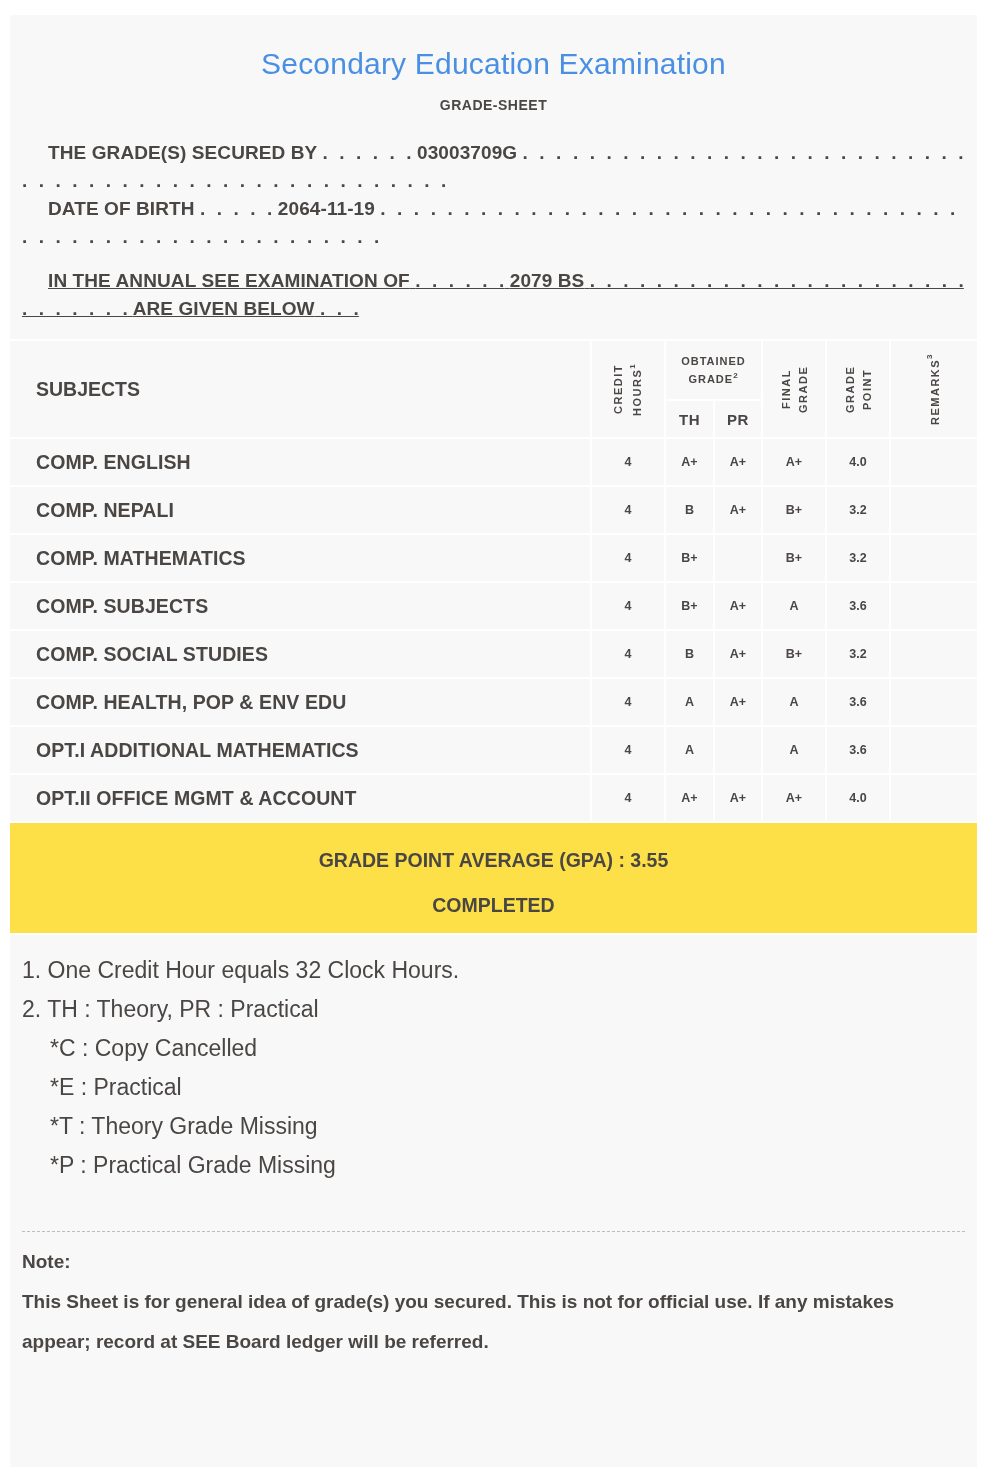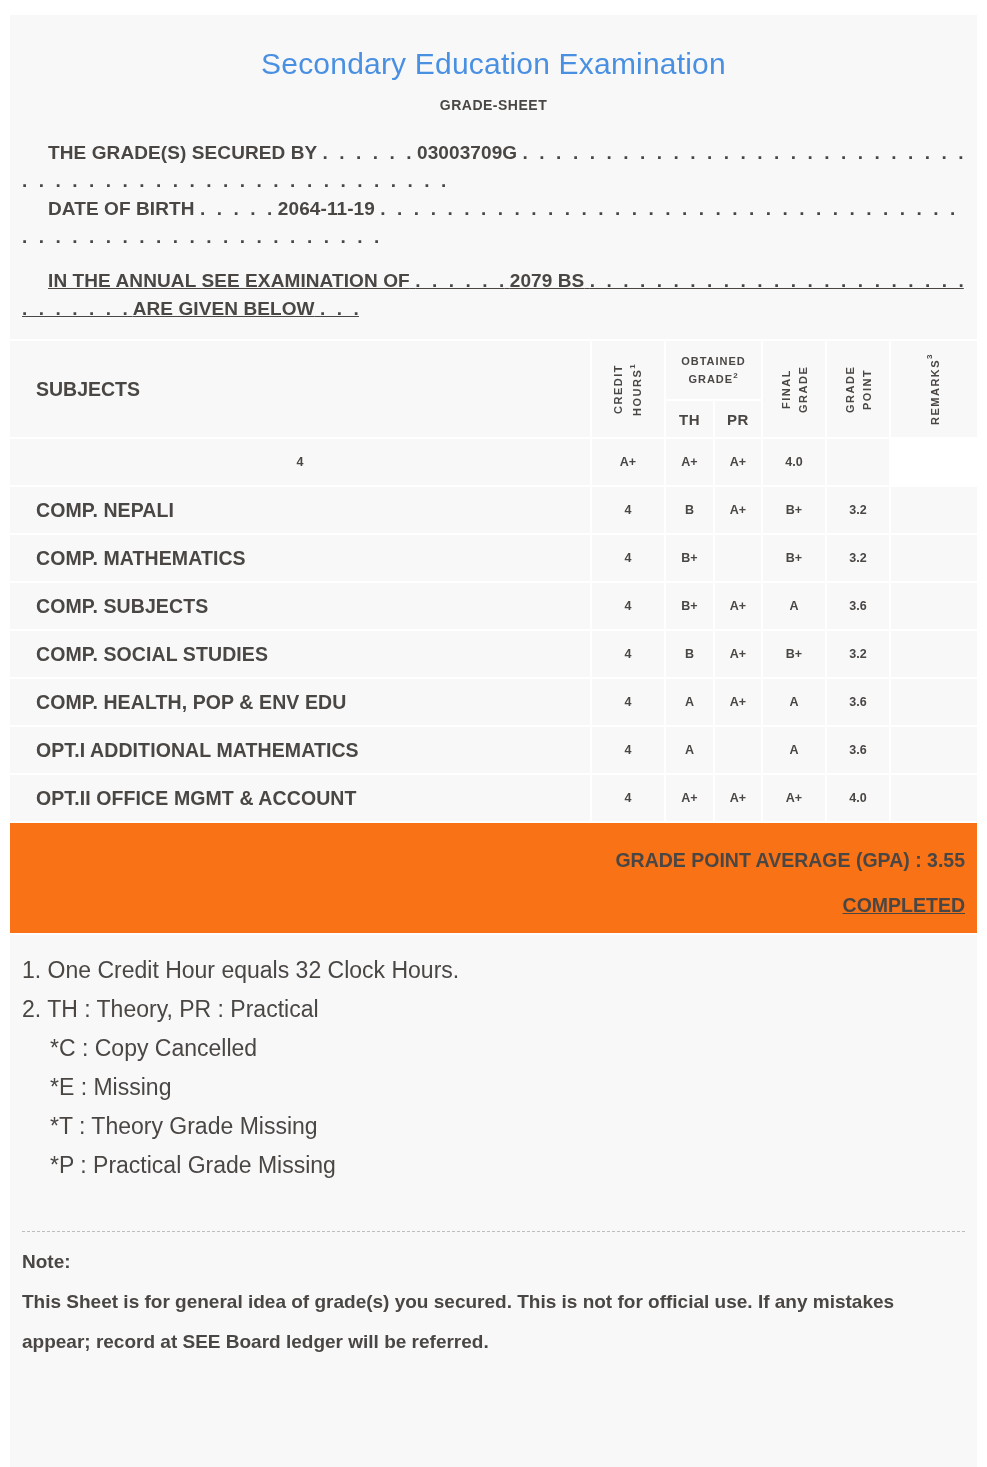--- a/index.html
+++ b/index.html
@@ -77,25 +77,25 @@
   .td-subject {
     display:flex; align-items:center; padding-left:26px;
     font-size:19.5px; font-weight:700; letter-spacing:0.1px;
   }
   .td-val {
     display:flex; align-items:center; justify-content:center;
     font-size:12.5px; font-weight:700;
   }
 
   .tfoot {
-    margin-top:2px; background:#f97316;
-    padding:26px 12px 16px; text-align:right;
+    margin-top:2px; background:#fde047;
+    padding:26px 12px 16px; text-align:center;
   }
   .gpa-line { font-size:19.5px; font-weight:700; }
-  .status-line { font-size:19.5px; font-weight:700; margin-top:22px;text-decoration:underline; }
+  .status-line { font-size:19.5px; font-weight:700; margin-top:22px; }
 
   
   .footnotes { padding:16px 12px 0; }
   .fn { font-size:23px; font-weight:400; line-height:39px; }
   .fn.indent { padding-left:28px; }
 
   
   .note-divider {
     margin:46px 12px 0; border-top:1px dashed #bdbdbd; height:0;
   }
@@ -138,20 +138,21 @@
         </div>
       <div class="vcell">
           <span class="vtext">GRADE POINT</span>
         </div>
       <div class="vcell">
           <span class="vtext"><span>REMARKS</span><sup>3</sup></span>
         </div>
     </div>
 
     <div class="trow">
+      <div class="td-subject">COMP. ENGLISH</div>
       <div class="td-val">4</div>
       <div class="td-val">A+</div>
       <div class="td-val">A+</div>
       <div class="td-val">A+</div>
       <div class="td-val">4.0</div>
       <div class="td-val"></div>
     </div>
 
     <div class="trow">
       <div class="td-subject">COMP. NEPALI</div>
@@ -227,21 +228,21 @@
       <div class="gpa-line">GRADE POINT AVERAGE (GPA) : 3.55</div>
       <div class="status-line">COMPLETED</div>
     </div>
 
   </div>
 
   <div class="footnotes">
     <div class="fn">1. One Credit Hour equals 32 Clock Hours.</div>
     <div class="fn">2. TH : Theory, PR : Practical</div>
     <div class="fn indent">*C : Copy Cancelled</div>
-    <div class="fn indent">*E : Missing</div>
+    <div class="fn indent">*E : Practical</div>
     <div class="fn indent">*T : Theory Grade Missing</div>
     <div class="fn indent">*P : Practical Grade Missing</div>
   </div>
 
   <div class="note-divider"></div>
 
   <div class="note-section">
     <div class="note-heading">Note:</div>
     <div class="note-body">This Sheet is for general idea of grade(s) you secured. This is not for official use. If any mistakes appear; record at SEE Board ledger will be referred.</div>
   </div>

